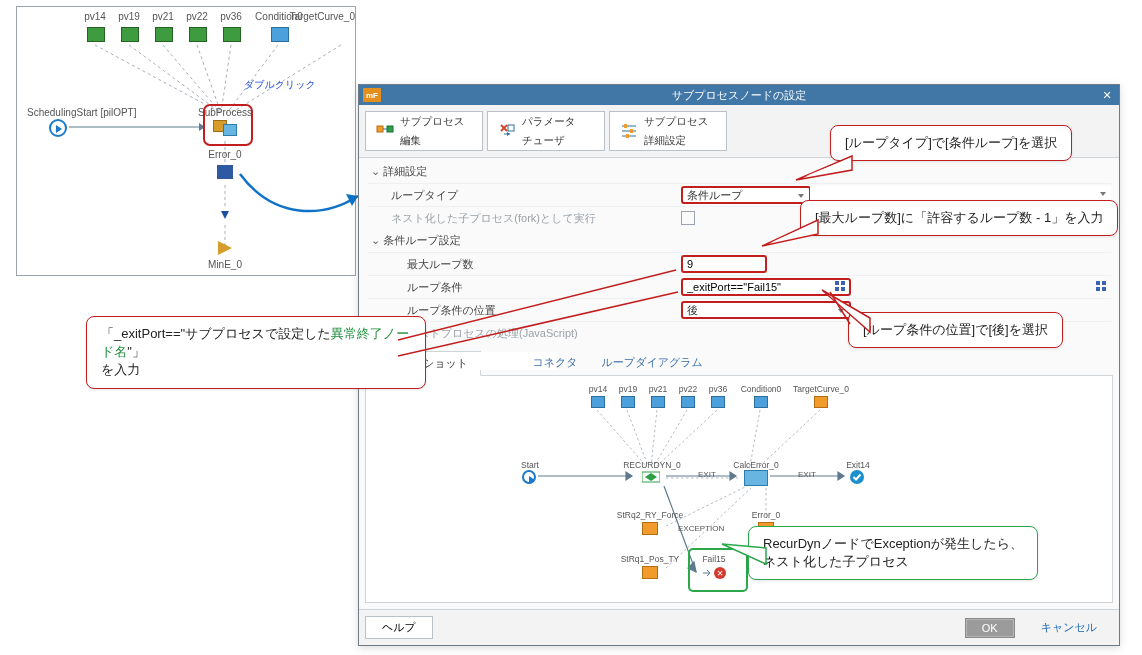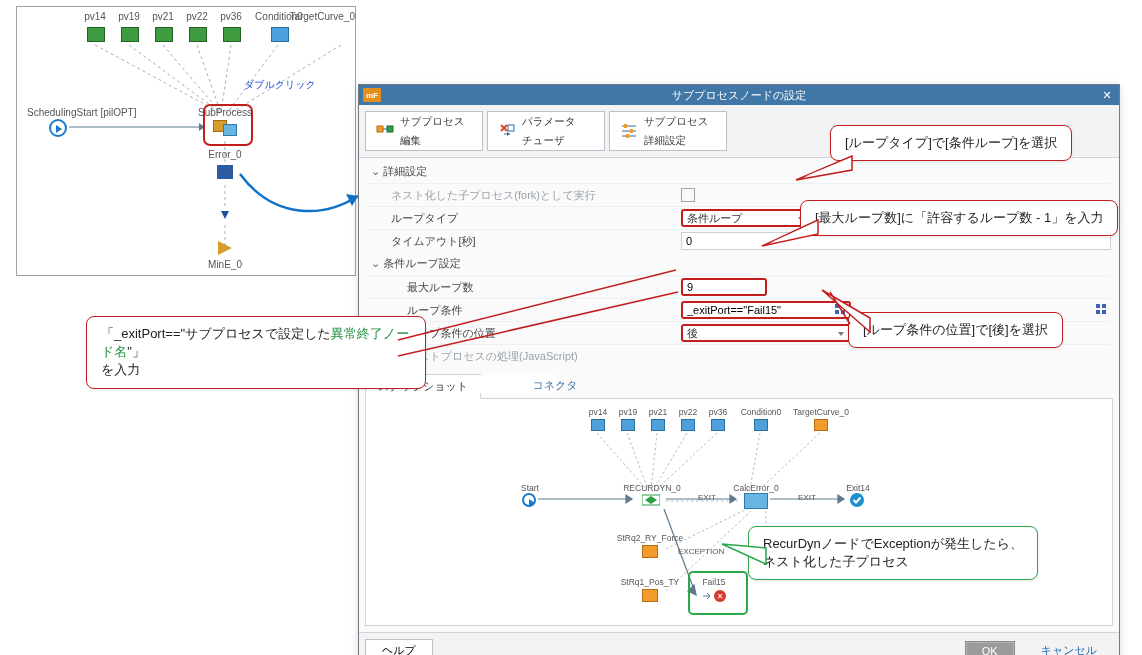--- a/index.html
+++ b/index.html
@@ -336,42 +336,36 @@
           <span>サブプロセス</span>
           <span>詳細設定</span>
         </span>
     </div>
   </div>
 
   <div class="settings">
     <div class="sec-hdr">詳細設定</div>
 
     <div class="row">
-      <div class="lbl muted-row">ネスト化した子プロセス(fork)として実行</div>
-      <div class="fld">
-          <span class="chk"></span>
-        </div>
-    </div>
-
-    <div class="row">
       <div class="lbl">ループタイプ</div>
       <div class="fld">
           <div class="sel highlight-sel" style="border-width:2px; width:130px; flex:0 0 130px;">
             <span>条件ループ</span>
           </div>
         <div class="sel" style="border:none; flex:1; margin-left:-1px;"></div>
       </div>
     </div>
 
     <div class="row">
-      <div class="lbl">タイムアウト[秒]</div>
+      <div class="lbl muted-row">ネスト化した子プロセス(fork)として実行</div>
       <div class="fld">
-          <input type="text" value="0" style="">
+          <span class="chk"></span>
         </div>
     </div>
+
 
     <div class="sec-hdr">条件ループ設定</div>
 
     <div class="row sub">
       <div class="lbl" style="flex-basis:274px;font-family:Liberation Serif, serif;">最大ループ数</div>
       <div class="fld">
           <input id="maxLoopInput" type="text" style="border: 2px solid rgb(195, 30, 30); border-radius: 3px; width: 86px; flex: 0 0 86px;" value="9">
         </div>
     </div>
 
@@ -397,20 +391,21 @@
       <div class="lbl muted-row" style="flex-basis:274px;">ポストプロセスの処理(JavaScript)</div>
       <div class="fld"></div>
     </div>
   </div>
 
   <div class="tabs">
     <div class="tab active">スナップショット</div>
     <div class="mask" style="left:110px; top:2px; width:82px; height:18px;"></div>
     <div class="tab" style="visibility:hidden">ノード</div>
     <div class="tab" style="margin-left:-18px;">コネクタ</div>
+    <div class="tab">ループダイアグラム</div>
   </div>
 
   <div class="preview pv">
 
     <span class="pv-label" style="left:232px; top:8px;">pv14</span>
     <span class="pv-label" style="left:262px; top:8px;">pv19</span>
     <span class="pv-label" style="left:292px; top:8px;">pv21</span>
     <span class="pv-label" style="left:322px; top:8px;">pv22</span>
     <span class="pv-label" style="left:352px; top:8px;">pv36</span>
     <span class="pv-label" style="left:395px; top:8px;">Condition0</span>

